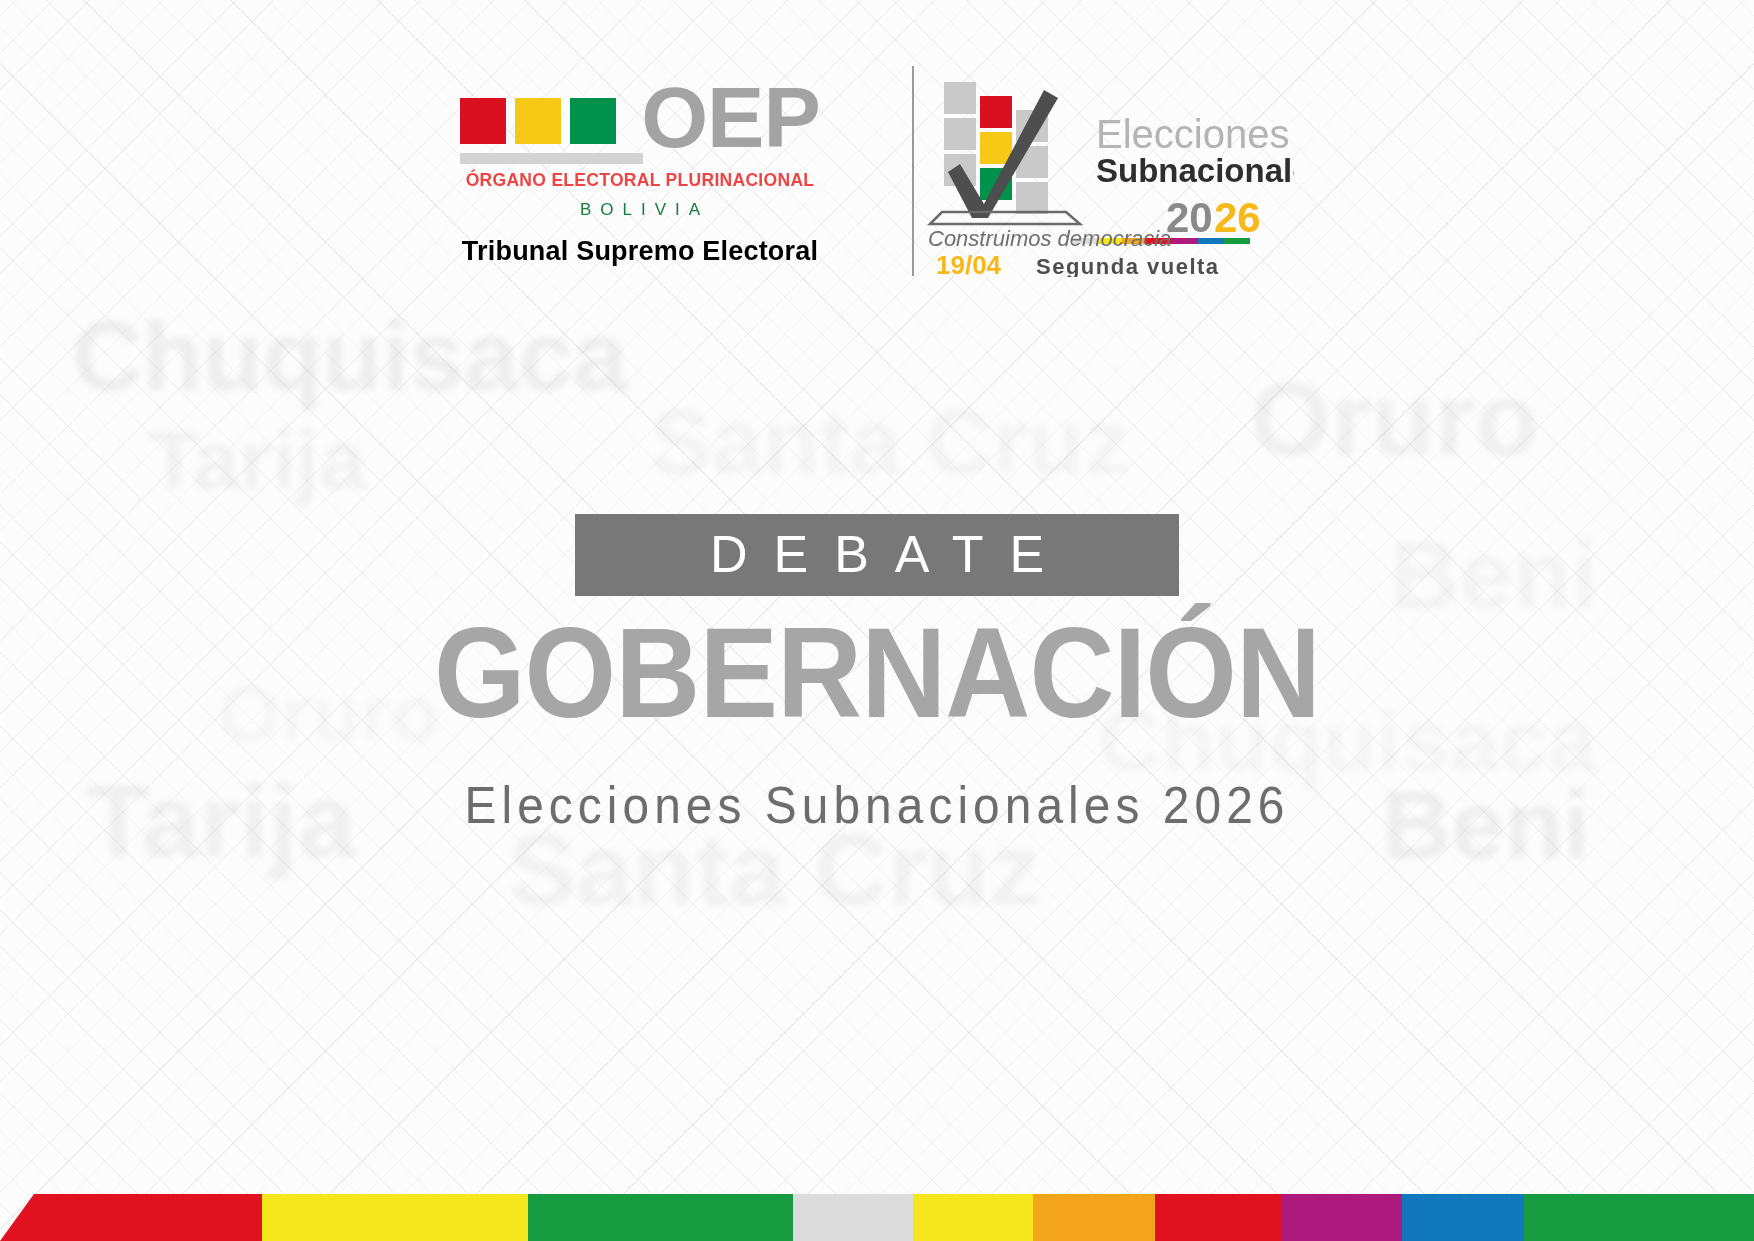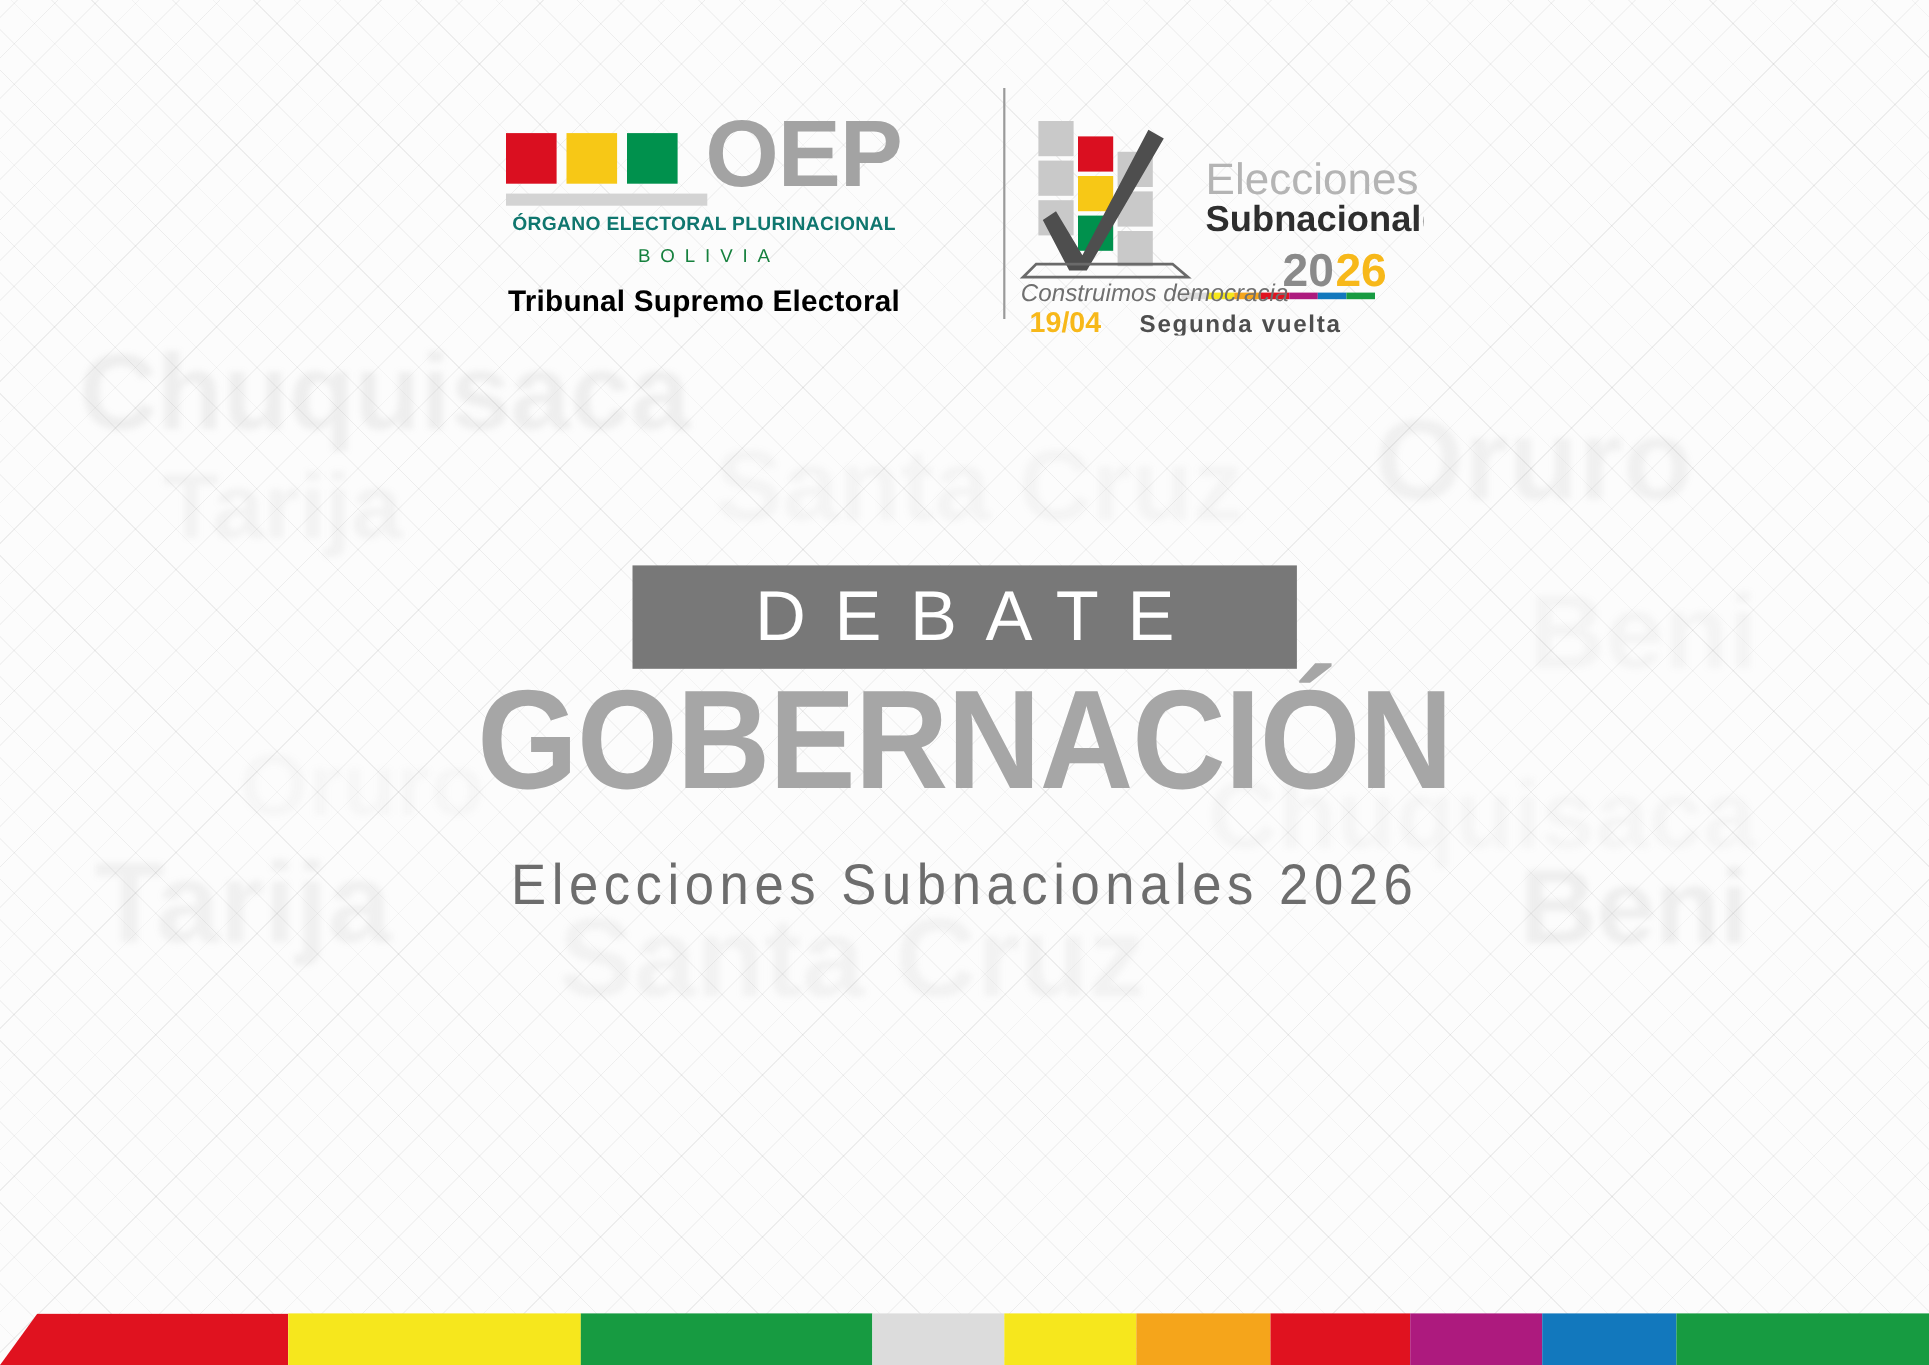--- a/index.html
+++ b/index.html
@@ -58,27 +58,27 @@
     color: rgba(118,118,118,0.085);
     white-space: nowrap;
     filter: blur(3px);
     user-select: none;
     pointer-events: none;
   }
 
   
   .header {
     position: absolute;
-    top: 76px;
+    top: 62px;
     left: 0;
     width: 100%;
     z-index: 5;
     display: flex;
     justify-content: center;
-    align-items: flex-end;
+    align-items: flex-start;
     gap: 0px;
   }
 
   
   .oep-logo {
     display: flex;
     flex-direction: column;
     align-items: center;
     padding-right: 92px;
     padding-top: 22px;
@@ -113,21 +113,21 @@
     font-weight: 700;
     line-height: 0.78;
     color: #a3a3a3;
     letter-spacing: -1px;
     margin-left: -6px;
   }
   .oep-sub1 {
     margin-top: 6px;
     font-size: 17.5px;
     font-weight: 700;
-    color: #0f766e;
+    color: #ef4444;
     letter-spacing: 0.3px;
   }
   .oep-sub2 {
     margin-top: 9px;
     font-size: 17px;
     font-weight: 400;
     color: #15803d;
     letter-spacing: 9px;
     text-indent: 9px;
   }
@@ -162,21 +162,21 @@
     left: 50%;
     transform: translateX(-50%);
     top: 514px;
     background: #787878;
     padding: 14px 42px 16px 42px;
     min-width: 604px;
     text-align: center;
   }
   .debate-text {
     color: #ffffff;
-    font-size: 64px;
+    font-size: 52px;
     font-weight: 400;
     letter-spacing: 26px;
     text-indent: 26px;
     line-height: 1;
     font-family: "Liberation Sans", sans-serif;
   }
 
   .title-main {
     position: absolute;
     z-index: 6;

